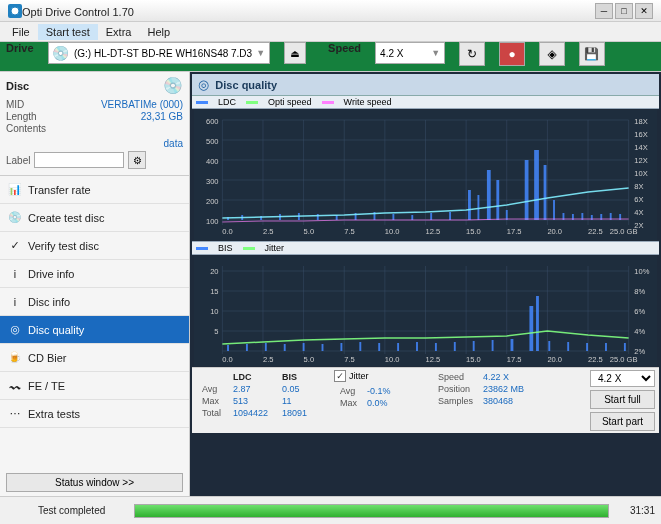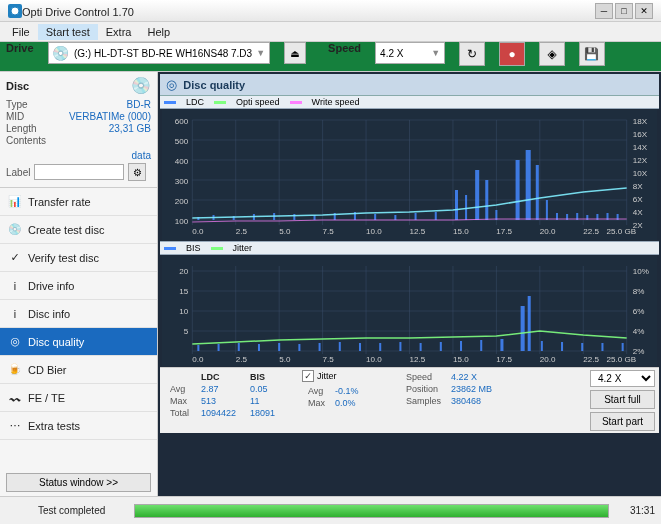--- a/index.html
+++ b/index.html
@@ -61,21 +61,21 @@
     .toolbar-btn { width: 26px; height: 24px; background: #e8e8e8; border: 1px solid #aaa; display: flex; align-items: center; justify-content: center; cursor: pointer; font-size: 12px; }
 
     
     .main-layout {
       display: flex;
       height: calc(524px - 22px - 20px - 30px - 28px);
     }
 
     
     .sidebar {
-      width: 158px;
+      width: 190px;
       background: #f5f5f5;
       border-right: 1px solid #ccc;
       display: flex;
       flex-direction: column;
     }
 
     
     .disc-info-panel {
       padding: 4px 6px;
       border-bottom: 1px solid #ccc;
@@ -252,24 +252,20 @@
 </div>
 
 <div class="main-layout">
 
   <div class="sidebar">
 
     <div class="disc-info-panel">
       <div class="disc-header">
         <span class="disc-title">Disc</span>
         <span class="disc-icon">💿</span>
-      </div>
-      <div class="disc-row">
-        <span class="disc-row-label">Type</span>
-        <span class="disc-row-value">BD-R</span>
       </div>
       <div class="disc-row">
         <span class="disc-row-label">MID</span>
         <span class="disc-row-value">VERBATIMe (000)</span>
       </div>
       <div class="disc-row">
         <span class="disc-row-label">Length</span>
         <span class="disc-row-value">23,31 GB</span>
       </div>
       <div class="disc-row">

